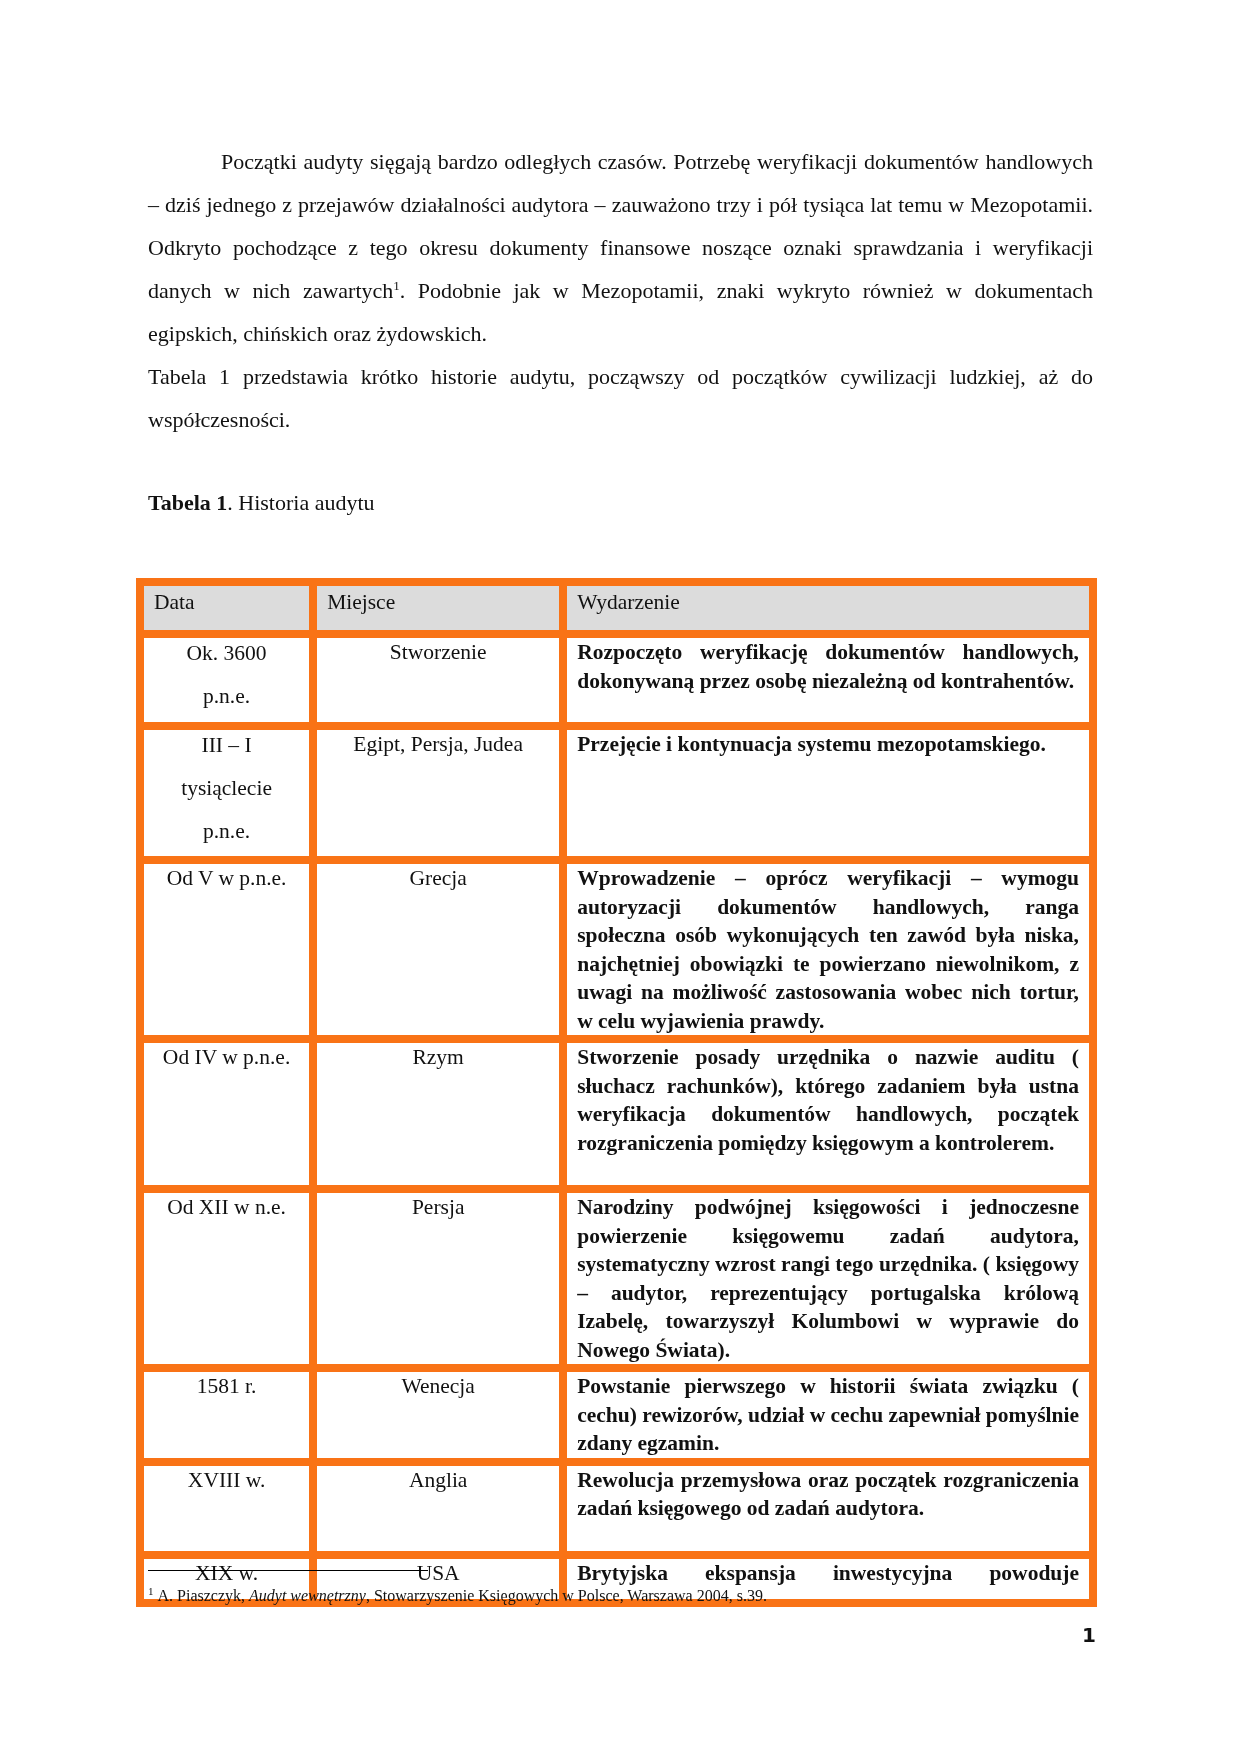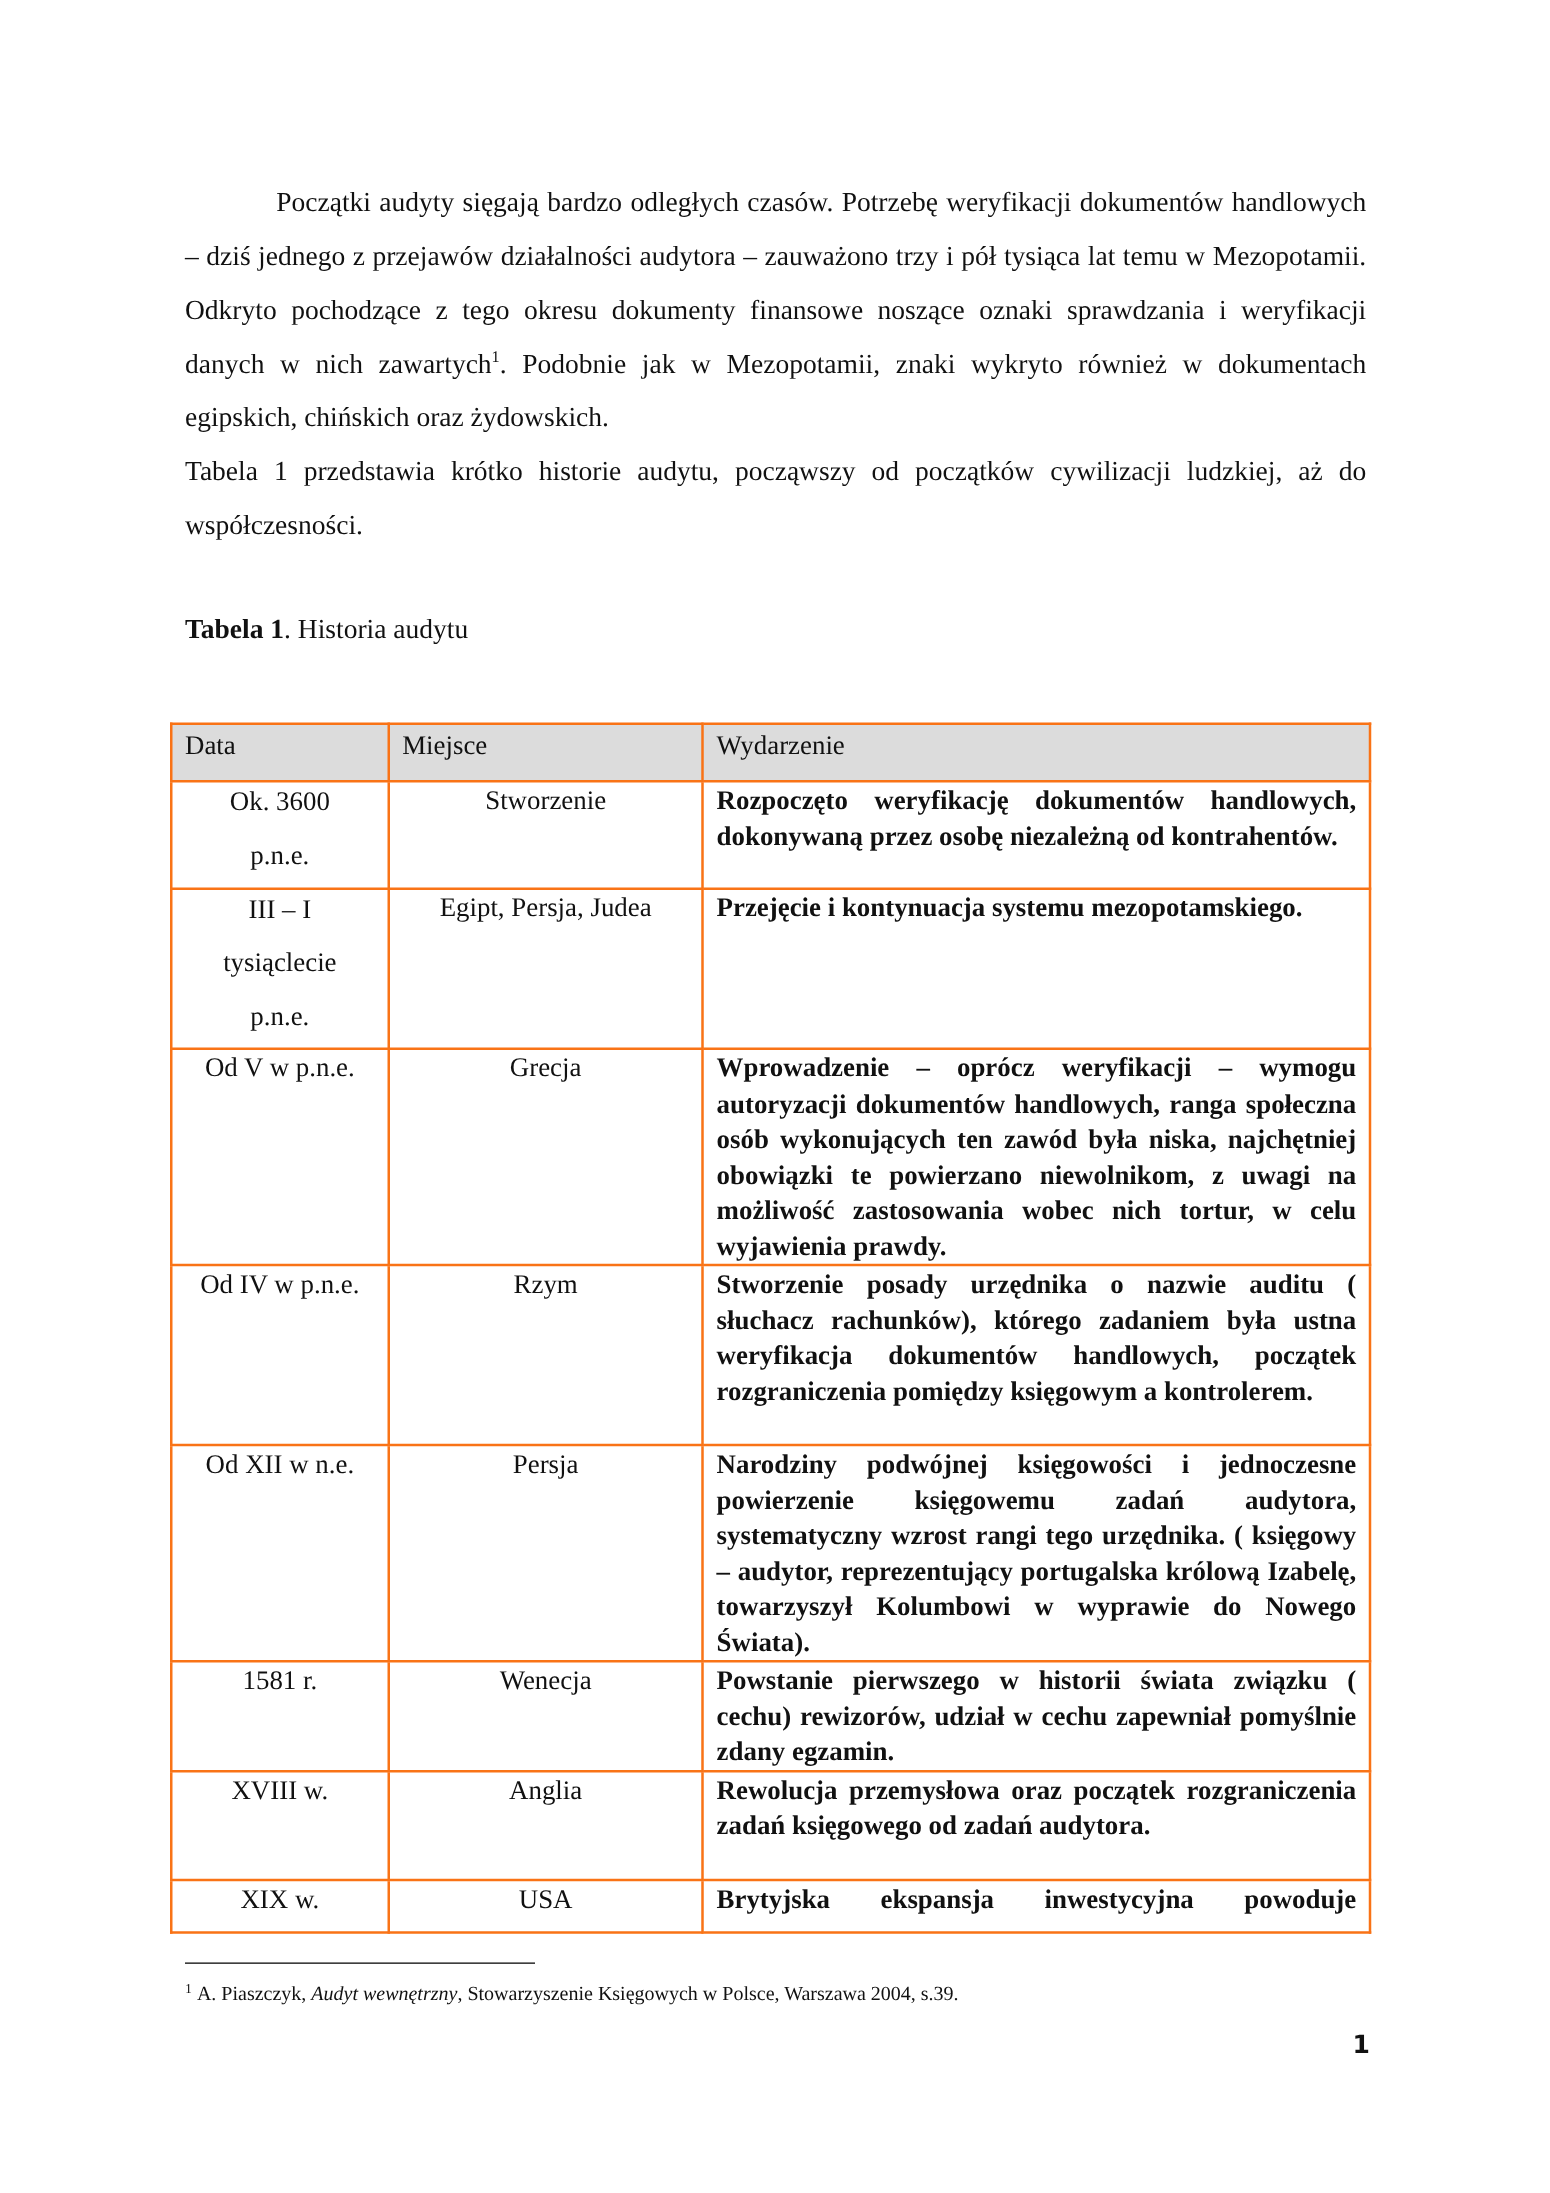--- a/index.html
+++ b/index.html
@@ -8,21 +8,21 @@
   .page { position: absolute; left: 0; top: 0; width: 1240px; height: 1726px; }
   .para { position: absolute; left: 148px; width: 945px; top: 140px;
           font-size: 22px; line-height: 43px; text-align: justify; }
   .para p { margin: 0; }
   .para .indent { text-indent: 73px; }
   .para sup { font-size: 13px; line-height: 0; }
   .caption { position: absolute; left: 148px; top: 488px; font-size: 22px; line-height: 30px; }
   .caption b { font-weight: bold; }
   table.hist { position: absolute; left: 136px; top: 578px; width: 961px;
                border-collapse: collapse; font-size: 21.5px; line-height: 28.5px; }
-  table.hist td, table.hist th { border: 2px solid #f97316; vertical-align: top; padding: 0 10px; }
+  table.hist td, table.hist th { border: 8px solid #f97316; vertical-align: top; padding: 0 10px; }
   table.hist th { background: #dcdcdc; font-weight: normal; text-align: left; height: 42px;
                   vertical-align: top; padding-top: 2px; }
   table.hist col.c1 { width: 174px; }
   table.hist col.c2 { width: 252px; }
   table.hist col.c3 { width: 535px; }
   td.center { text-align: center; }
   td.desc { text-align: justify; font-weight: bold; }
   td.date .ln { display: block; line-height: 43px; margin-top: -6px; }
   td.date .ln + .ln { margin-top: 0; }
   tr.r1 td { height: 84px; }

